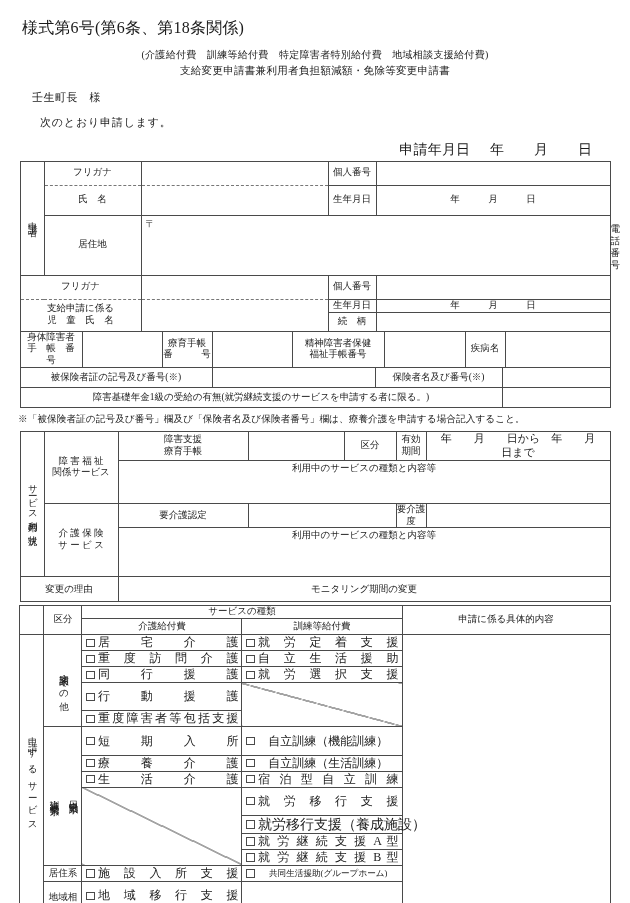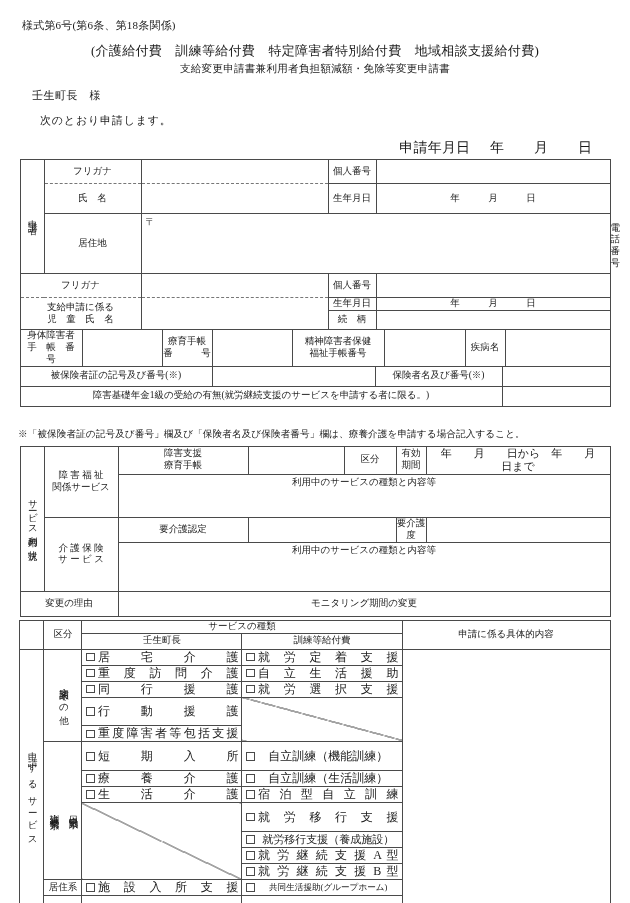--- a/index.html
+++ b/index.html
@@ -18,30 +18,30 @@
   .page {
     width: 630px;
     height: 903px;
     padding: 0;
     box-sizing: border-box;
     position: relative;
   }
 
   
   .form-no {
-    font-size: 11px;
+    font-size: 16px;
     margin: 18px 0 0 22px;
     letter-spacing: 0.2px;
   }
   .title-block {
     text-align: center;
     margin-top: 9px;
     line-height: 1.45;
   }
-  .title-line1 { font-size: 13px; letter-spacing: 0.3px; }
+  .title-line1 { font-size: 10px; letter-spacing: 0.3px; }
   .title-line2 { font-size: 10.5px; letter-spacing: 0.3px; }
   .addressee {
     font-size: 11px;
     margin: 12px 0 0 32px;
     letter-spacing: 0.5px;
   }
   .intro {
     font-size: 11px;
     margin: 10px 0 0 40px;
     letter-spacing: 0.8px;
@@ -95,21 +95,21 @@
     flex: 1 1 0;
     border-right: 0.8px solid #4a4a4a;
     height: 100%;
     display: block;
   }
   .mynum i:last-child { border-right: none; }
 
   
   .note {
     font-size: 9.6px;
-    margin: 21px 0 5px 18px;
+    margin: 5px 0 5px 18px;
     letter-spacing: 0.1px;
   }
 
   
   .chk {
     display: flex;
     align-items: center;
     padding: 0 3px 0 4px;
     white-space: nowrap;
   }
@@ -368,21 +368,21 @@
     </colgroup>
 
     <tbody>
         <tr>
       <td rowspan="2" colspan="1" style="border-right:none"></td>
       <td rowspan="2" style="height:18px">区分</td>
       <td colspan="2">サービスの種類</td>
       <td rowspan="2">申請に係る具体的内容</td>
     </tr>
     <tr>
-      <td style="height:15px">壬生町長</td>
+      <td style="height:15px">介護給付費</td>
       <td>訓練等給付費</td>
     </tr>
 
     <tr>
       <td rowspan="19" style="border-top:none">
         <div class="vlabel" style="height:290px;letter-spacing:6px">申請するサービス</div>
       </td>
       <td rowspan="5">
         <div class="vlabel-tight" style="height:74px">訪問系・その他</div>
       </td>
@@ -500,21 +500,21 @@
         <div class="chk">
               <span class="box"></span>
               <span class="txt">就 労 移 行 支 援</span>
             </div>
       </td>
     </tr>
     <tr>
       <td style="height:15px">
         <div class="chk">
               <span class="box"></span>
-              <span class="txt nojust" style="font-size:11px">就労移行支援（養成施設）</span>
+              <span class="txt nojust" style="font-size:14px">就労移行支援（養成施設）</span>
             </div>
       </td>
     </tr>
     <tr>
       <td style="height:15px">
         <div class="chk">
               <span class="box"></span>
               <span class="txt">就 労 継 続 支 援 A 型</span>
             </div>
       </td>

